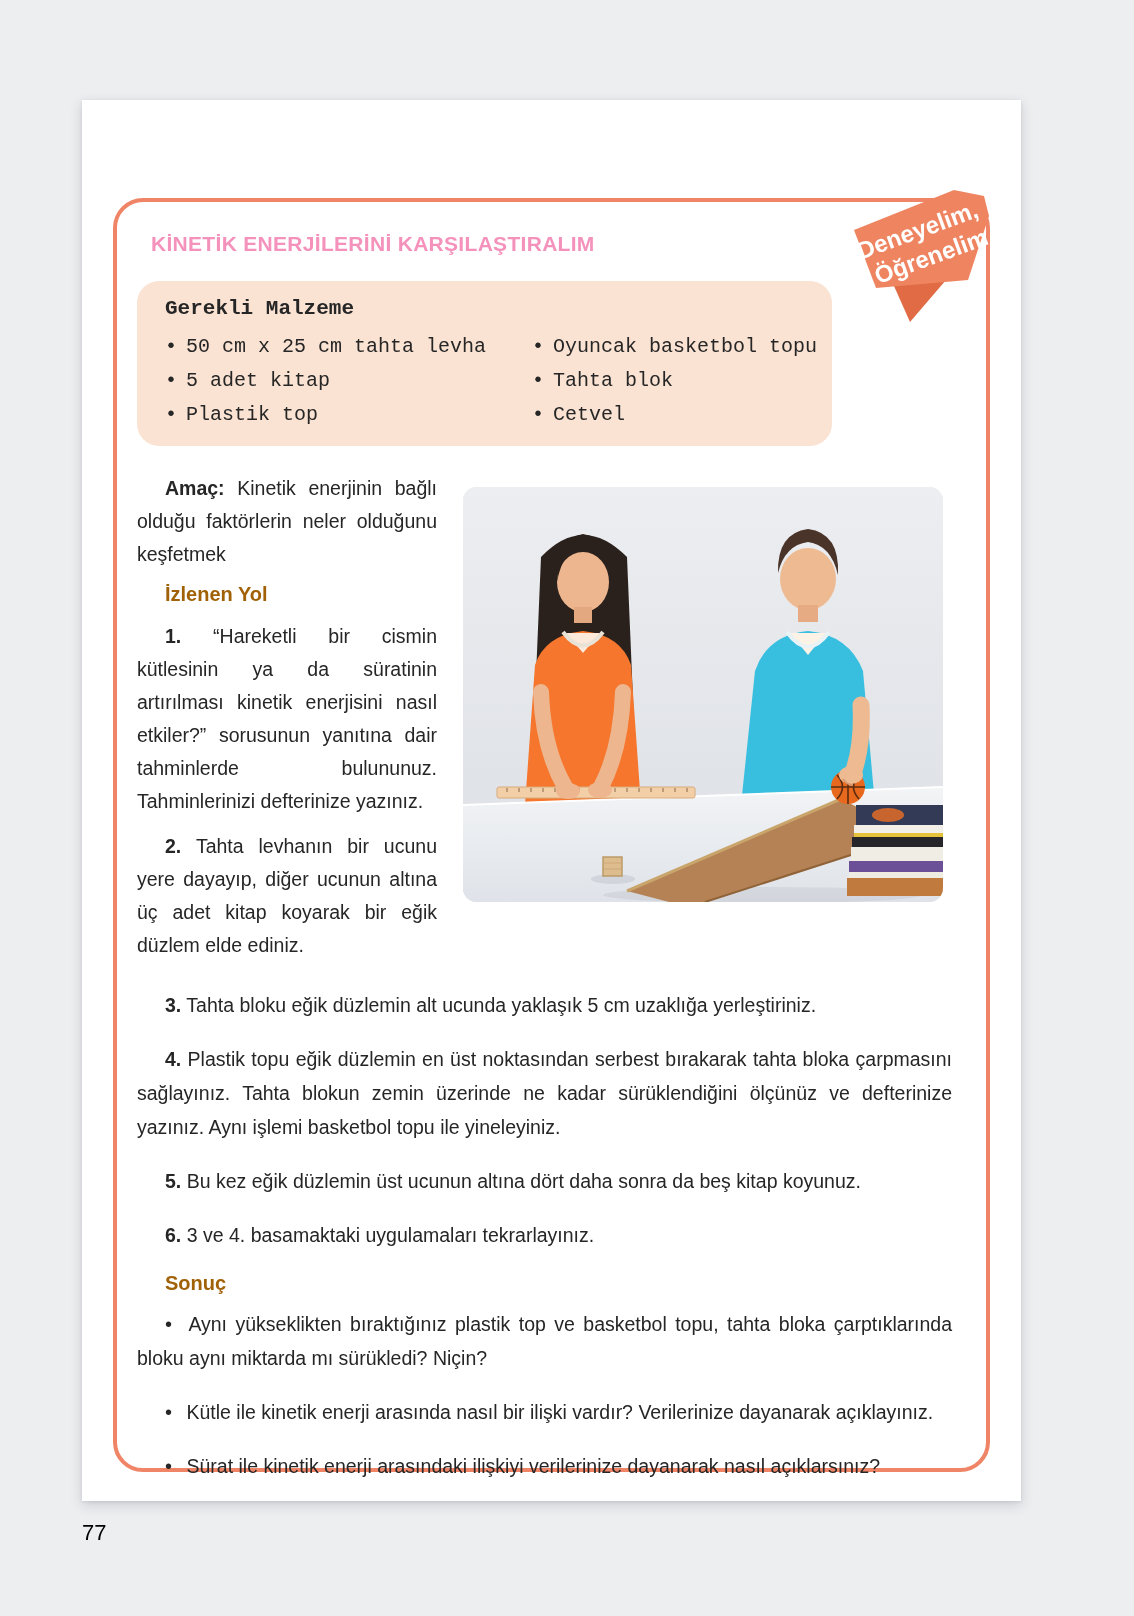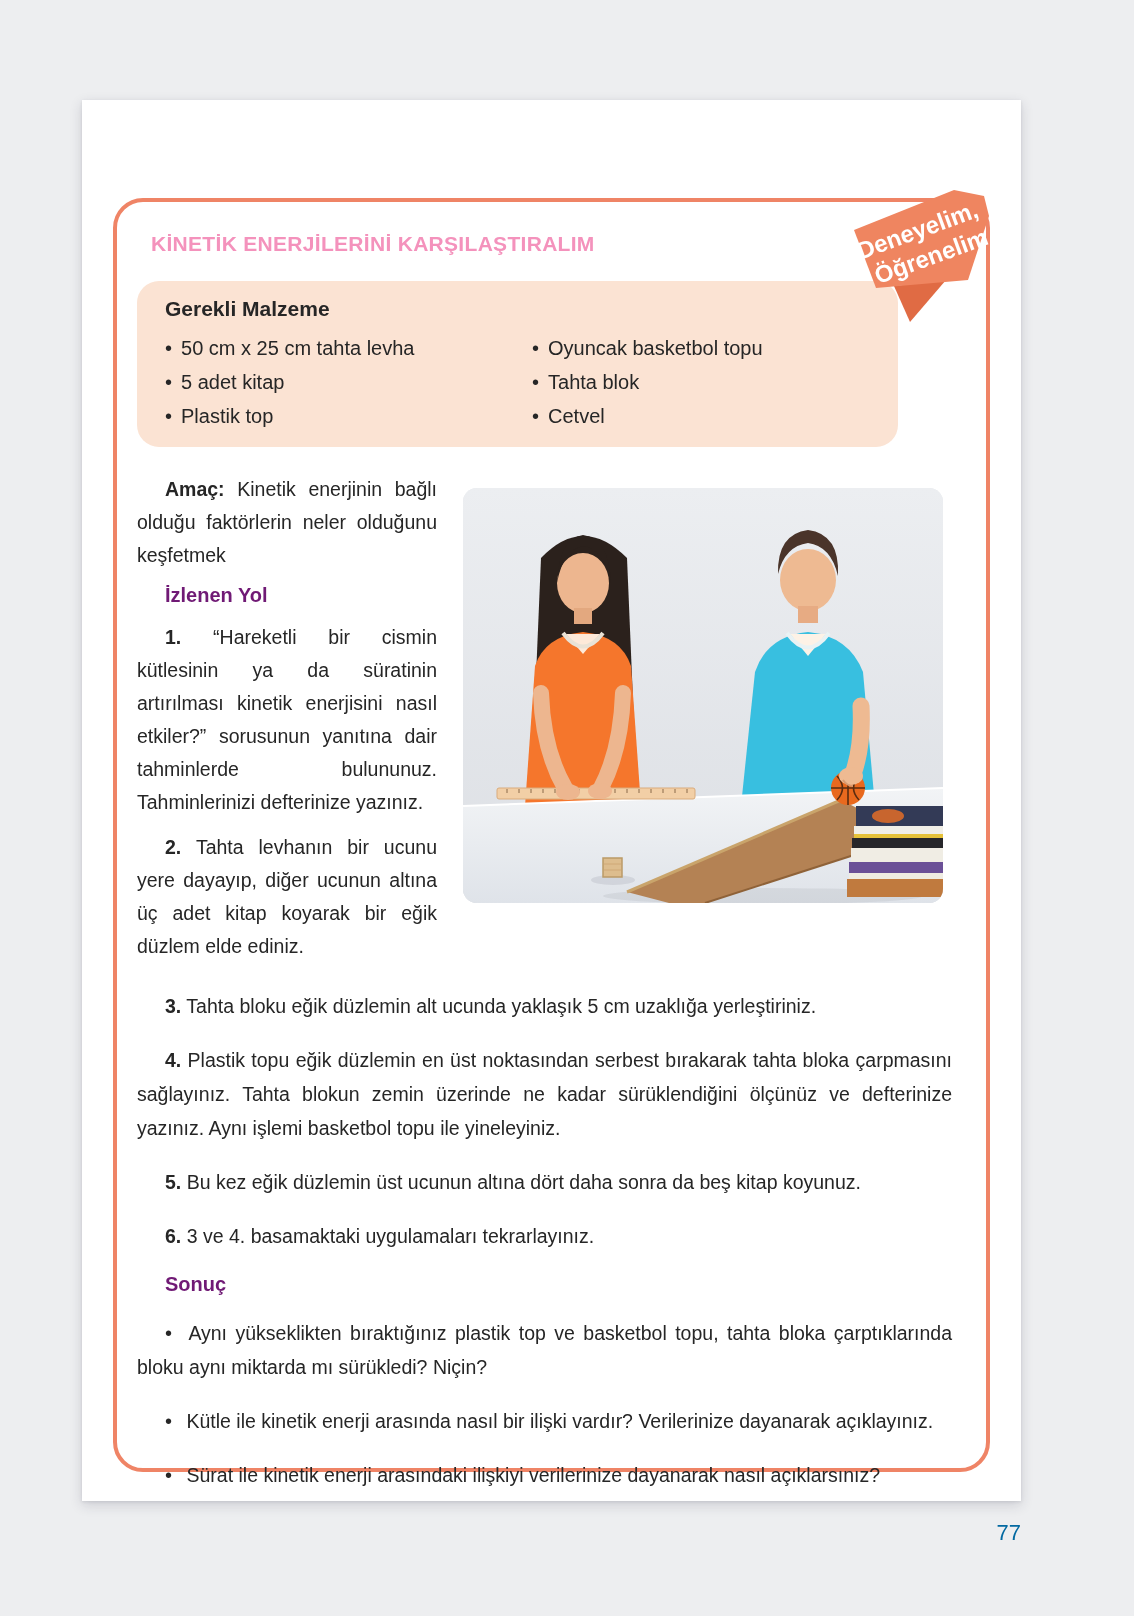--- a/index.html
+++ b/index.html
@@ -26,55 +26,56 @@
   .badge text{
     font-family:"Liberation Sans","DejaVu Sans",sans-serif;
     font-weight:bold;font-size:24px;fill:#ffffff;
   }
   .title{
     margin:6px 0 0 14px;
     font-size:21px;font-weight:bold;color:#F492BC;
     letter-spacing:.3px;
   }
   .materials{
-    margin-top:25px;width:761px;box-sizing:border-box;
+    margin-top:25px;width:695px;box-sizing:border-box;
     background:#FBE3D3;border-radius:22px;
     padding:16px 10px 14px 28px;
+    font-family:Liberation Mono, monospace;
   }
   .materials h2{margin:0 0 10px 0;font-size:21px;font-weight:bold;color:#262626;}
   .mat-grid{display:grid;grid-template-columns:363px 1fr;column-gap:4px;}
   .mat-col{list-style:none;margin:0;padding:0;}
   .mat-col li{
     font-size:20px;color:#262626;line-height:34px;
     display:flex;align-items:baseline;
   }
   .dot{margin-right:9px;font-size:20px;color:#262626;}
   .two-col{display:flex;margin-top:26px;gap:26px;}
   .left-col{width:300px;flex-shrink:0;}
   .left-col p,.full-col p{
     margin:0 0 12px 0;
     font-size:19.5px;line-height:33px;color:#262626;
     text-align:justify;text-indent:28px;
   }
   .subhead{
     margin:8px 0 14px 0;padding-left:28px;
-    font-size:20px;font-weight:bold;color:#701a75;
+    font-size:20px;font-weight:bold;color:#a16207;
   }
   .para b{font-weight:bold;}
   .photo{
     width:480px;height:415px;flex-shrink:0;margin-top:15px;
     border-radius:14px;overflow:hidden;background:#e6e8ec;
   }
   .full-col{margin-top:14px;padding-right:2px;}
   .full-col p{line-height:34px;margin-bottom:20px;}
-  .full-col .subhead{margin:4px 0 20px 0;}
+  .full-col .subhead{margin:4px 0 12px 0;}
   .bullet{display:block;}
   .page-number{
     position:absolute;left:82px;top:1520px;width:939px;
-    text-align:right;font-size:22px;color:#0369a1;
+    text-align:left;font-size:22px;color:#000000;
   }
 </style>
 </head>
 <body>
 
 <div class="stage">
   <div class="page-card">
     <div class="activity-box">
 
       <svg class="badge" viewBox="0 0 176 146" aria-hidden="true">

